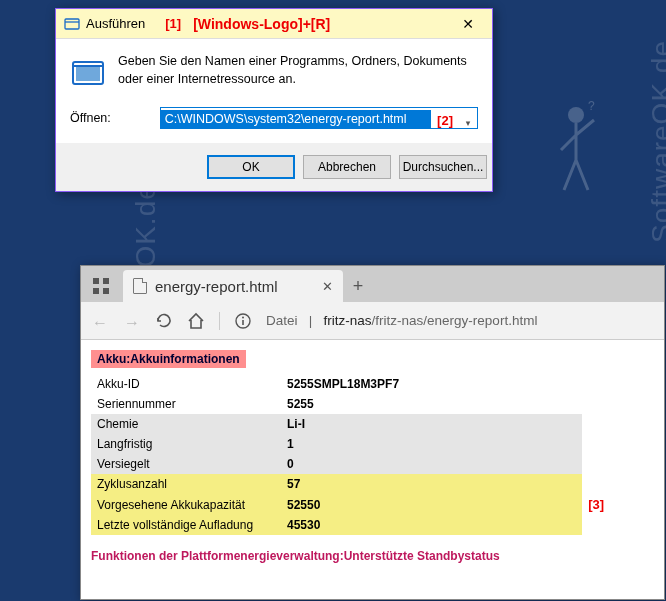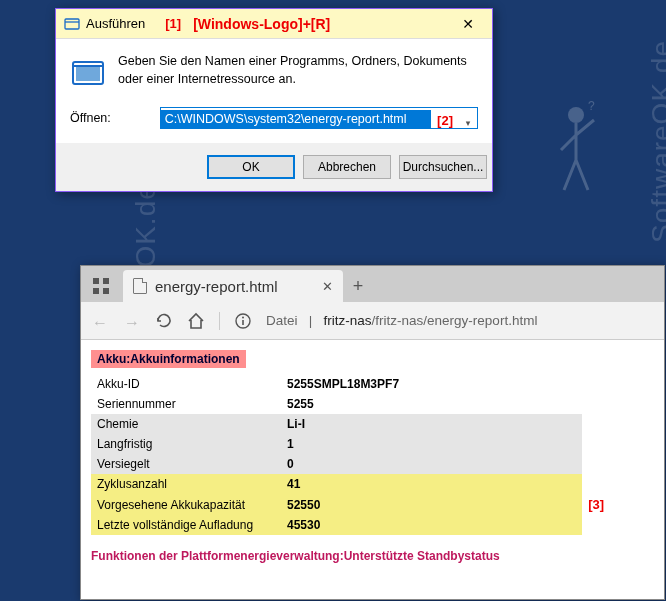--- a/index.html
+++ b/index.html
@@ -406,21 +406,21 @@
           <tr class="rpt-row-green">
             <td>Langfristig</td>
             <td style="font-weight: bold;">1</td>
           </tr>
           <tr class="rpt-row-green">
             <td>Versiegelt</td>
             <td style="font-weight: bold;">0</td>
           </tr>
           <tr class="rpt-row-yellow">
             <td>Zyklusanzahl</td>
-            <td style="font-weight: bold;">41</td>
+            <td style="font-weight: bold;">57</td>
           </tr>
           <tr class="rpt-row-yellow">
             <td>Vorgesehene Akkukapazität</td>
             <td style="font-weight: bold;">52550</td>
             <td class="annot-3" style="background: rgb(255, 255, 255);">[3]</td>
           </tr>
           <tr class="rpt-row-yellow">
             <td>Letzte vollständige Aufladung</td>
             <td style="font-weight: bold;">45530</td>
           </tr>

